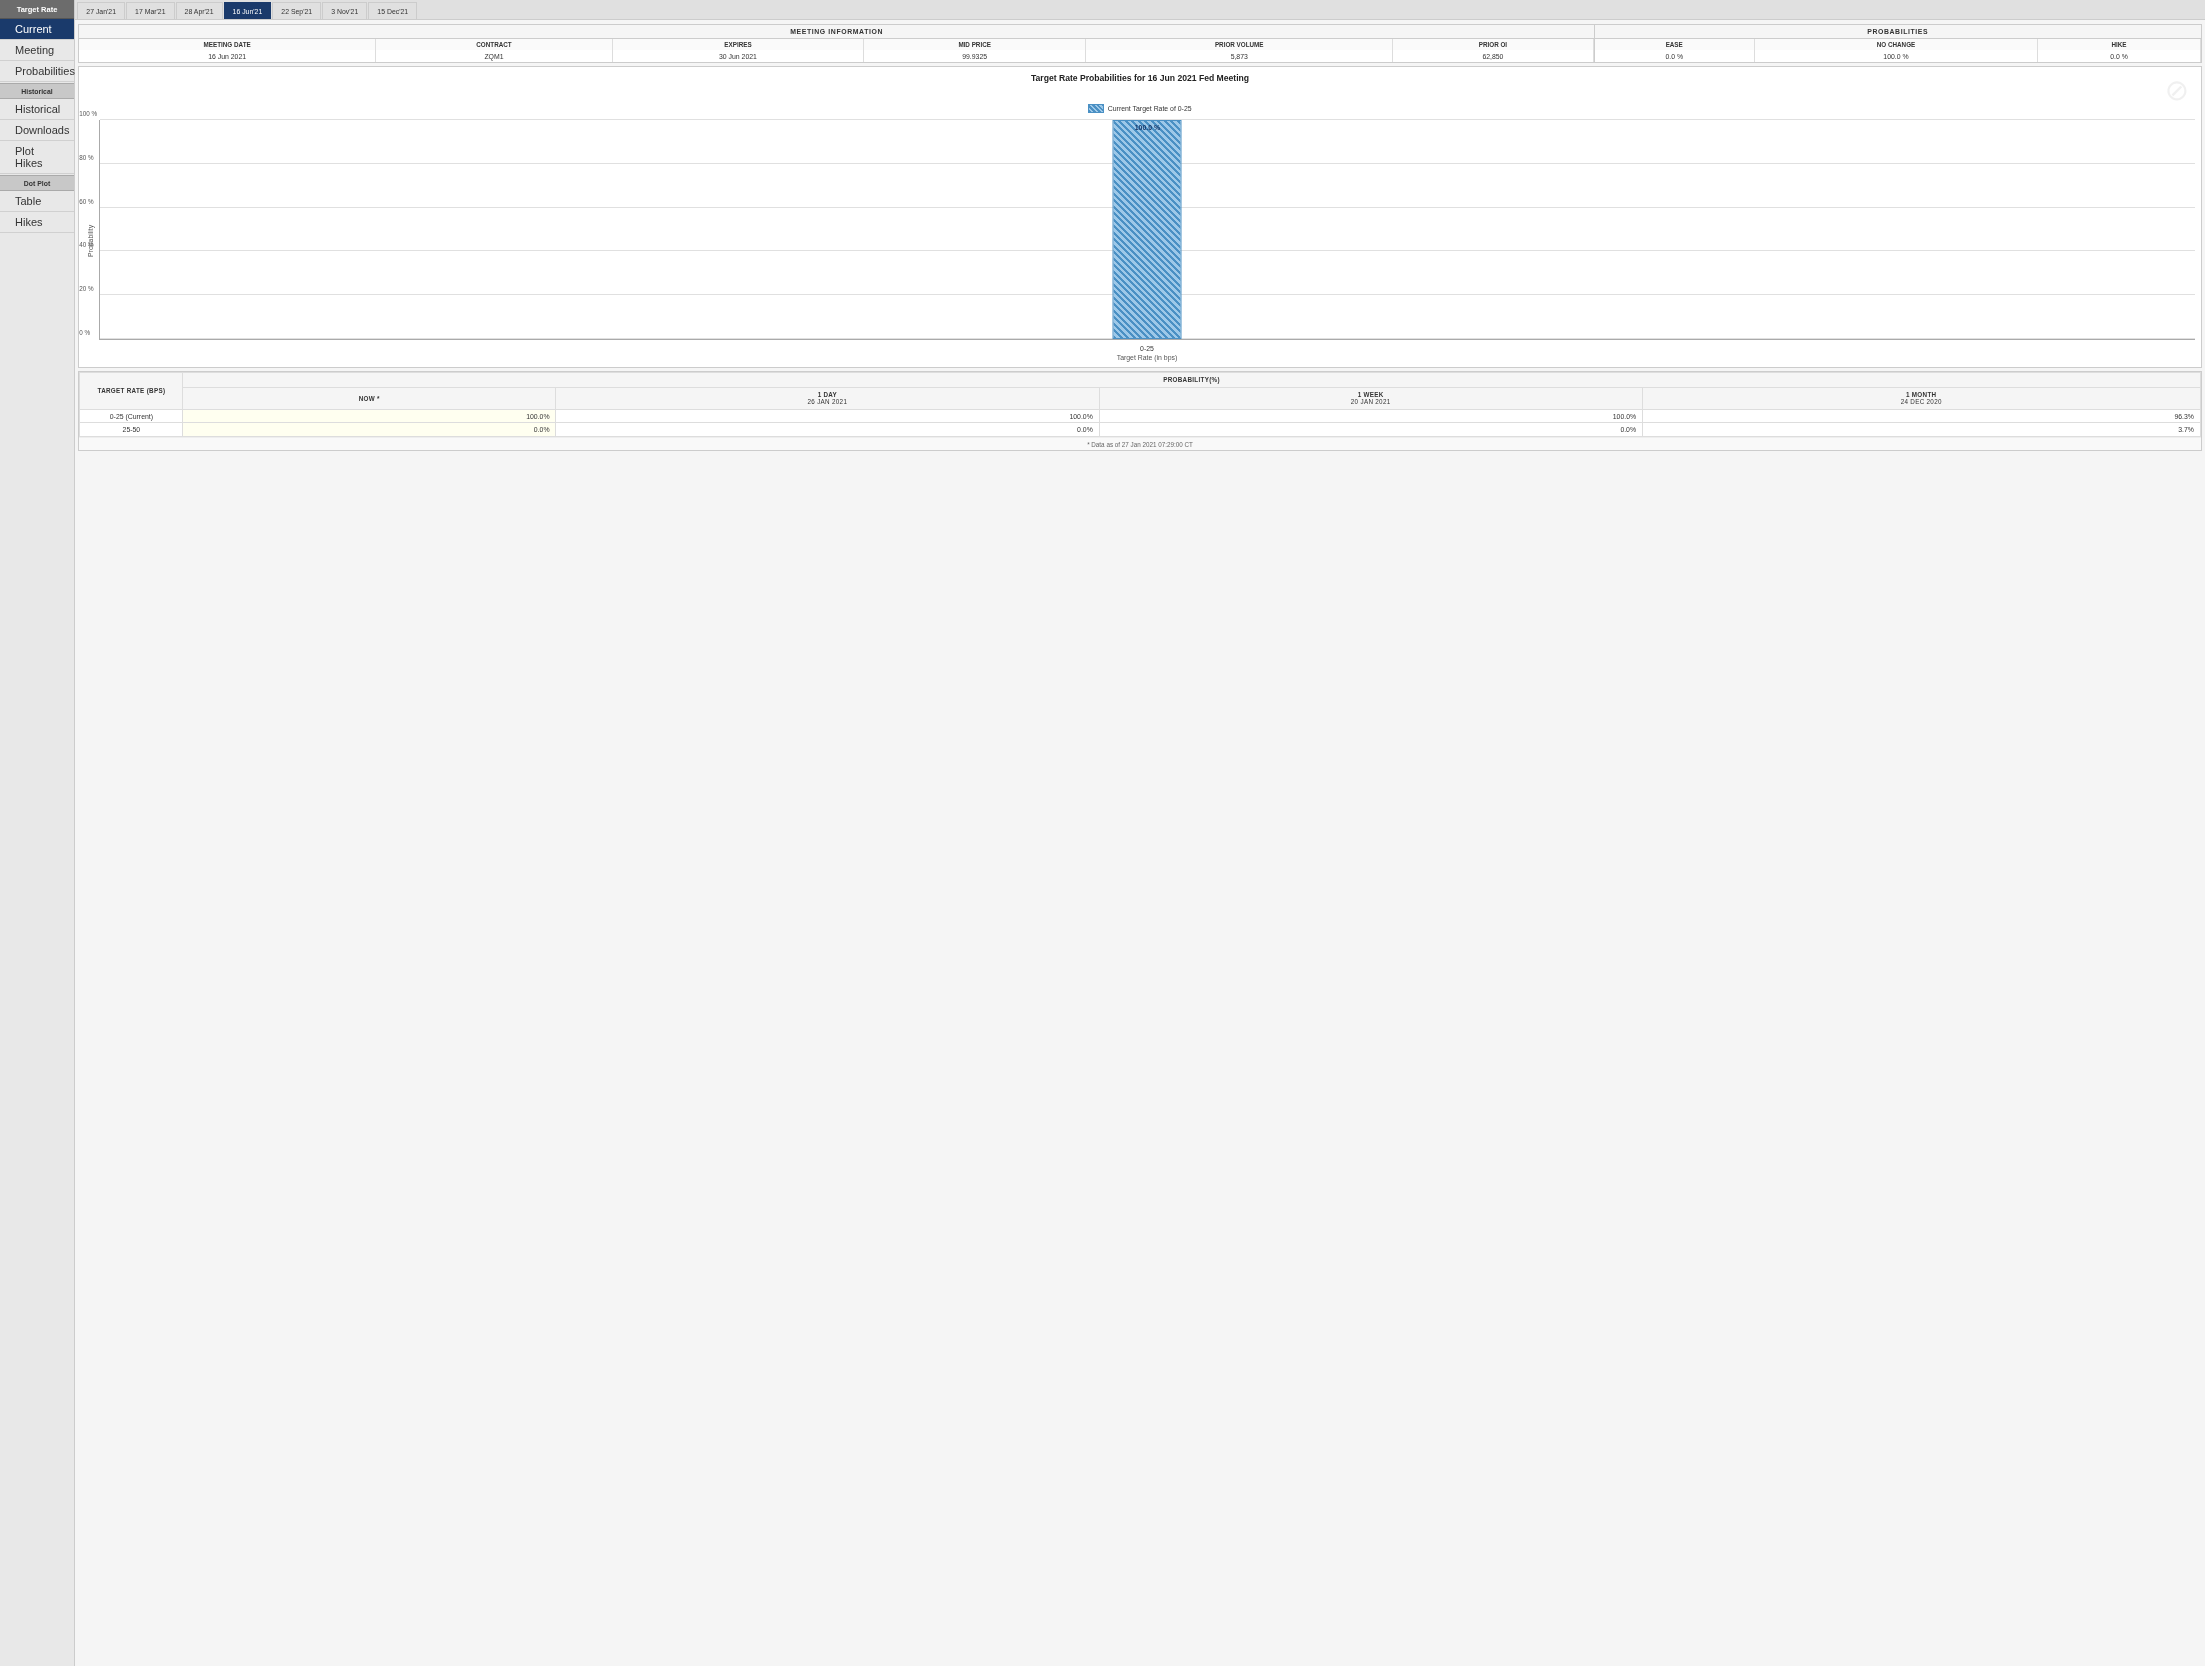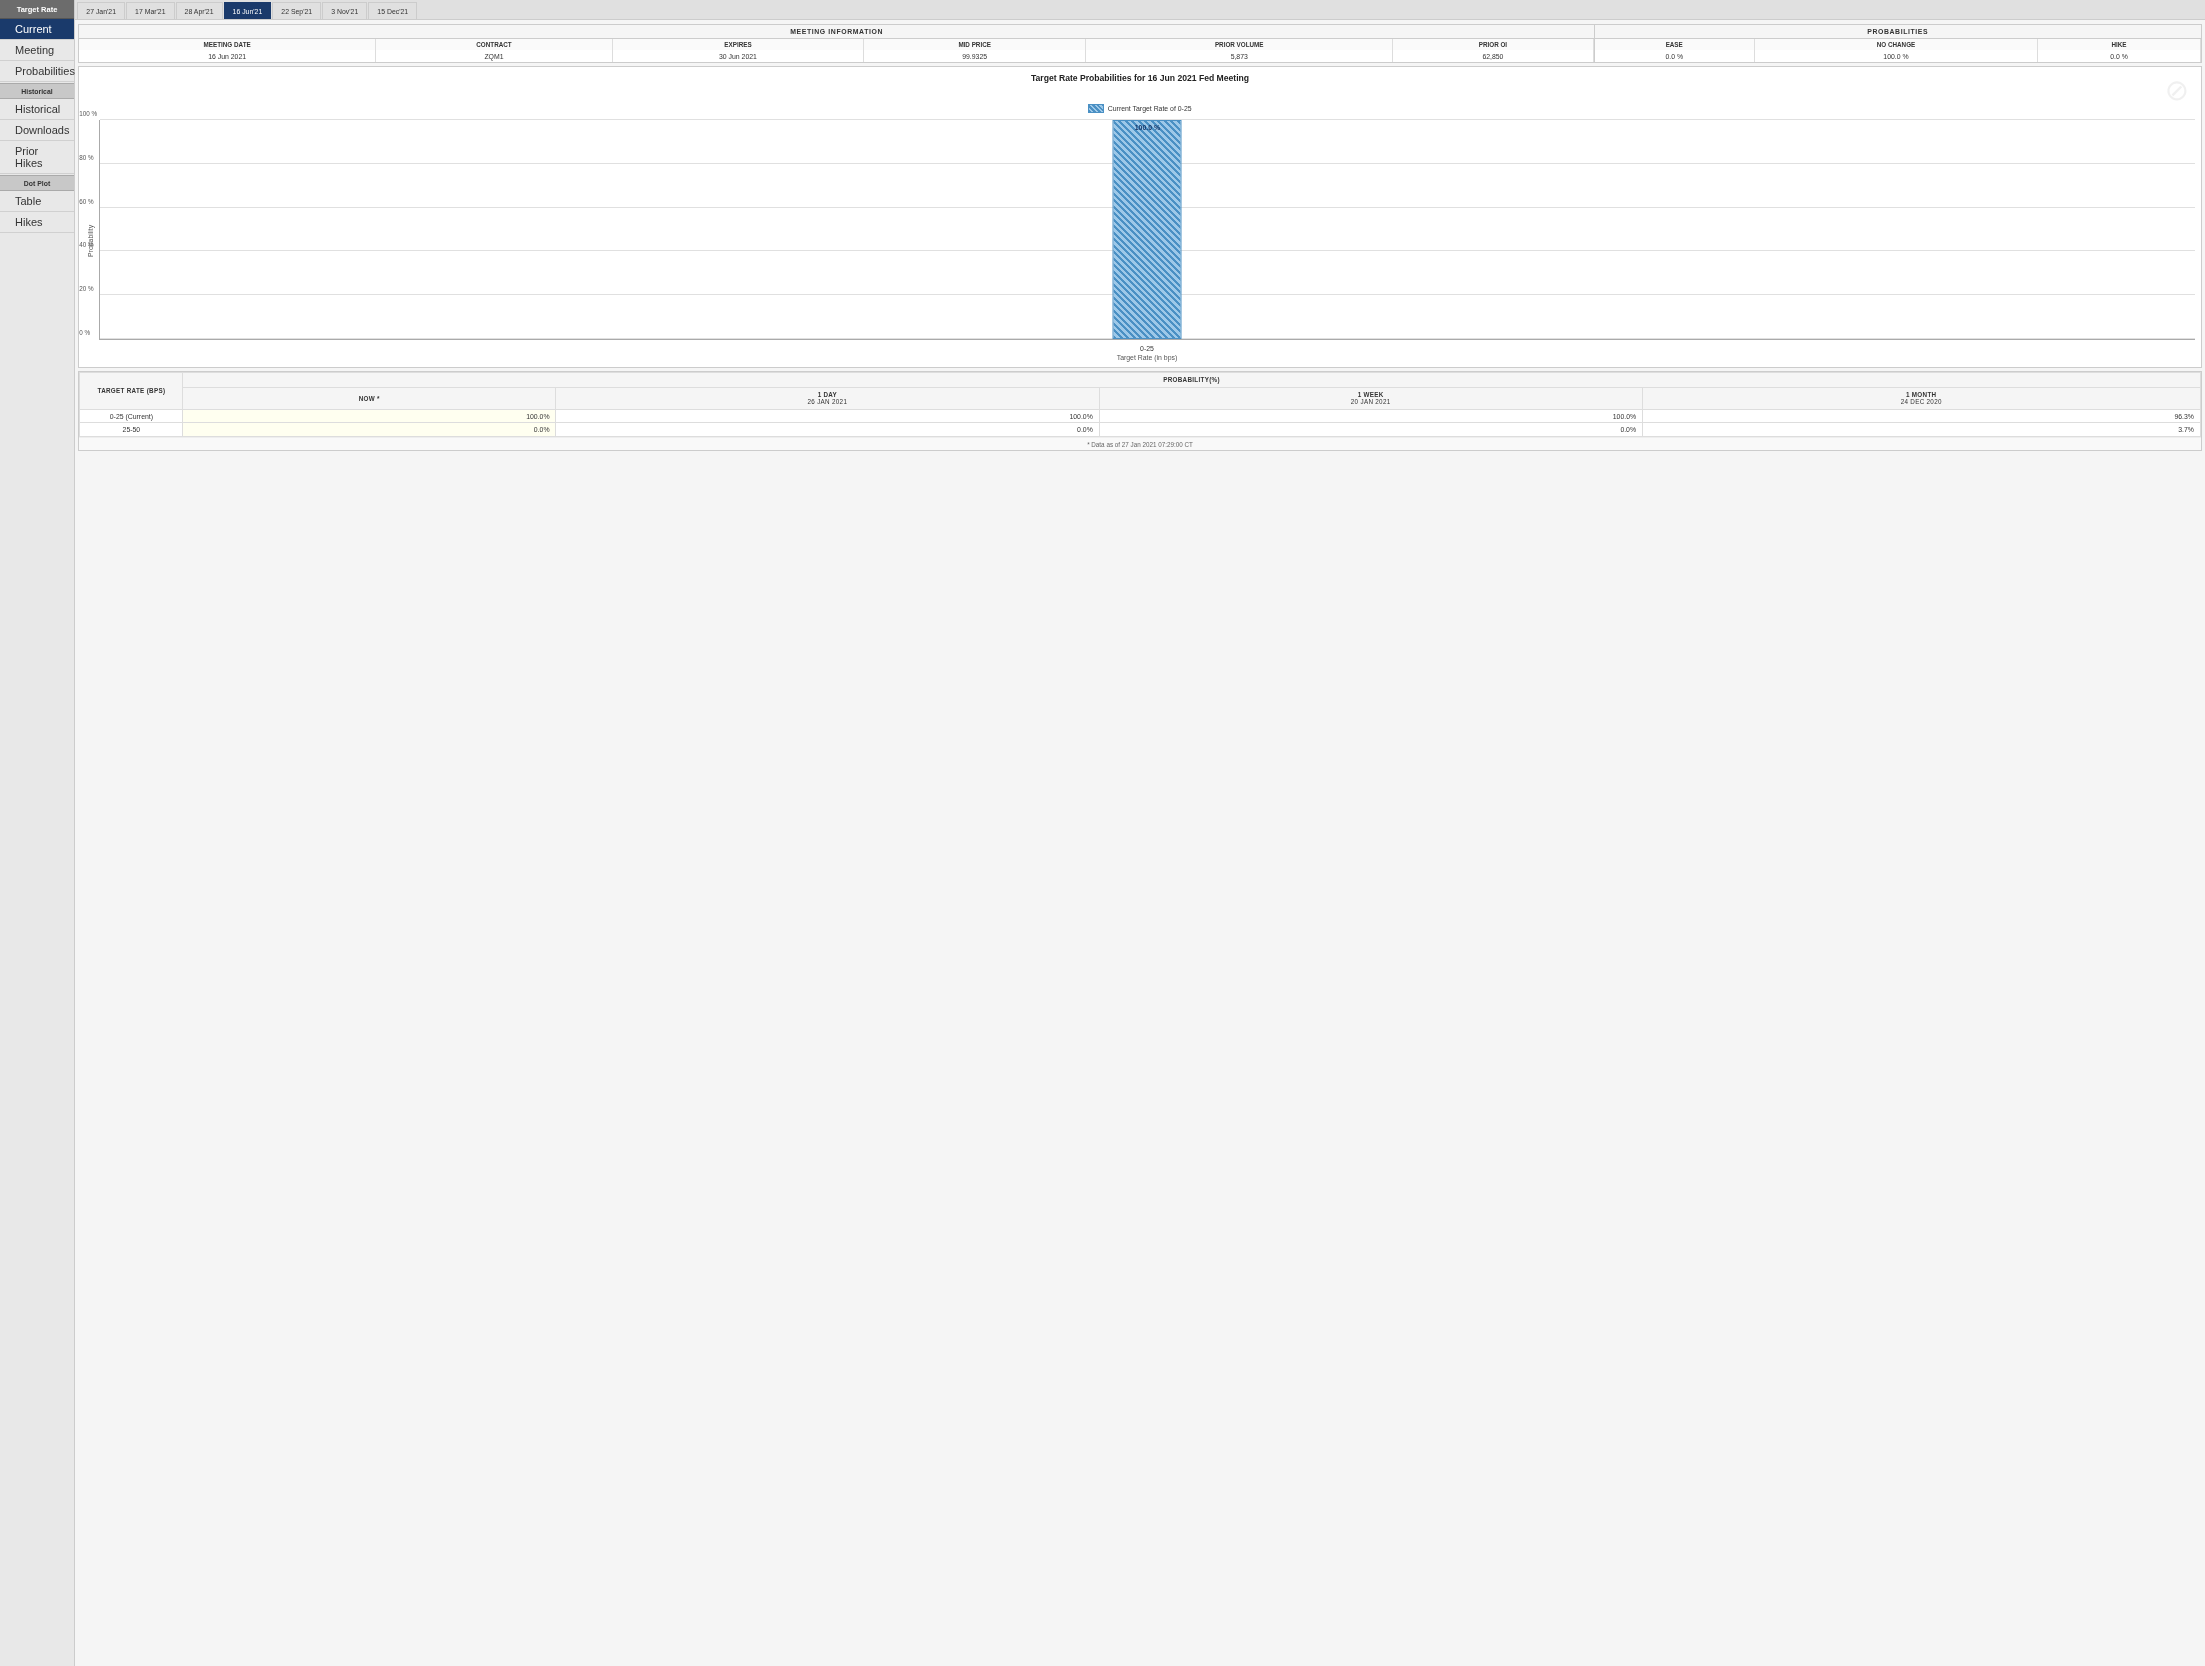--- a/index.html
+++ b/index.html
@@ -309,21 +309,21 @@
   <div class="sidebar">
     <div class="sidebar-header">Target Rate</div>
 
     <div id="sidebar-items">
         <div class="sidebar-item active">Current</div>
         <div class="sidebar-item">Meeting</div>
         <div class="sidebar-item">Probabilities</div>
         <div class="sidebar-section-header">Historical</div>
         <div class="sidebar-item">Historical</div>
         <div class="sidebar-item">Downloads</div>
-        <div class="sidebar-item">Prior Hikes</div>
+        <div class="sidebar-item">Plot Hikes</div>
         <div class="sidebar-section-header">Dot Plot</div>
         <div class="sidebar-item">Table</div>
         <div class="sidebar-item">Hikes</div>
       </div>
   </div>
 
   <div class="main-content">
 
     <div class="tabs-bar">
 

